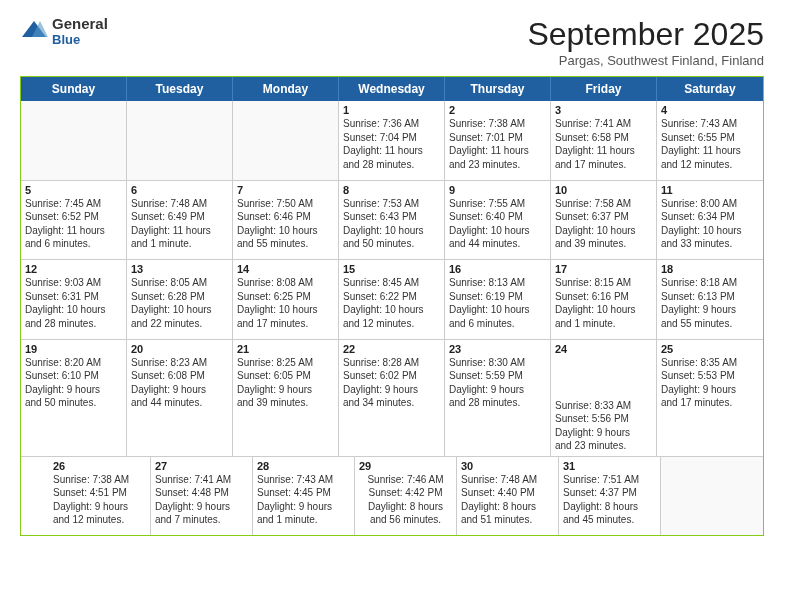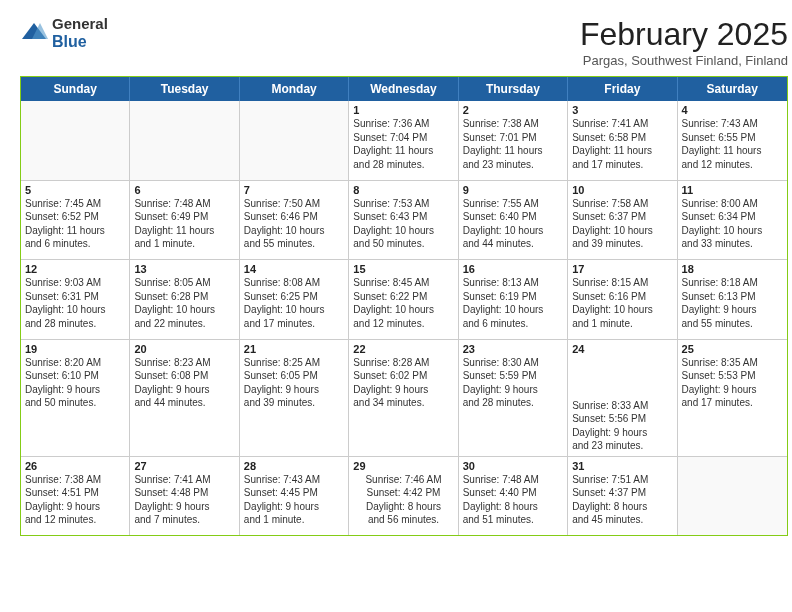--- a/index.html
+++ b/index.html
@@ -6,21 +6,21 @@
     body {
       font-family: Arial, sans-serif;
       background: #fff;
       width: 792px;
       height: 612px;
       overflow: hidden;
     }
     .page {
       width: 792px;
       height: 548px;
-      padding: 16px 4px 12px 20px;
+      padding: 16px 28px 12px 20px;
       display: flex;
       flex-direction: column;
     }
     .header {
       display: flex;
       justify-content: space-between;
       align-items: flex-start;
       margin-bottom: 8px;
     }
     .logo {
@@ -32,21 +32,21 @@
       display: flex;
       flex-direction: column;
       line-height: 1.1;
     }
     .logo-general {
       font-size: 15px;
       font-weight: bold;
       color: #333;
     }
     .logo-blue {
-      font-size: 16px;
+      font-size: 13px;
       font-weight: bold;
       color: #2060a0;
     }
     .logo-icon {
       width: 28px;
       height: 28px;
     }
     .title-block {
       text-align: right;
     }
@@ -83,21 +83,21 @@
       flex: 1;
       display: flex;
       flex-direction: column;
     }
     .cal-row {
       display: grid;
       grid-template-columns: repeat(7, 1fr);
       flex: 1;
       border-bottom: 1px solid #ccc;
     }
-    .cal-row:last-child { border-bottom: none; }
+    .cal-row:last-child { border-bottom: none; margin-left: 28px; }
     .cal-cell {
       border-right: 1px solid #ccc;
       padding: 3px 4px;
       font-size: 8.5px;
       color: #333;
       min-height: 0;
       overflow: hidden;
     }
     .cal-cell:last-child { border-right: none; }
     .cal-cell.empty { background: #f9f9f9; }
@@ -122,21 +122,21 @@
       <svg class="logo-icon" viewBox="0 0 28 28">
         <polygon points="14,4 26,20 2,20" fill="#2060a0"></polygon>
         <polygon points="20,4 28,20 12,20" fill="#5599cc" opacity="0.6"></polygon>
       </svg>
       <div class="logo-text">
         <span class="logo-general">General</span>
         <span class="logo-blue">Blue</span>
       </div>
     </div>
     <div class="title-block">
-      <div class="month-title">February 2025</div>
+      <div class="month-title">September 2025</div>
       <div class="location">Pargas, Southwest Finland, Finland</div>
     </div>
   </div>
 
   <div class="calendar">
     <div class="cal-header">
     <div class="cal-header-cell">Sunday</div>
         <div class="cal-header-cell">Tuesday</div>
         <div class="cal-header-cell">Monday</div>
         <div class="cal-header-cell">Wednesday</div>

